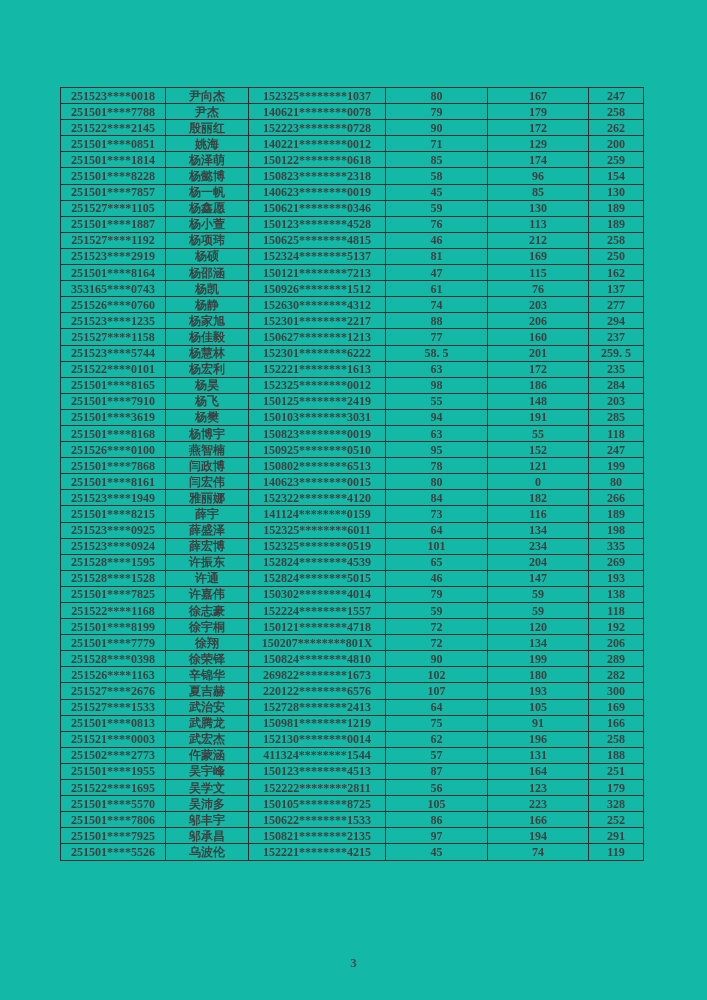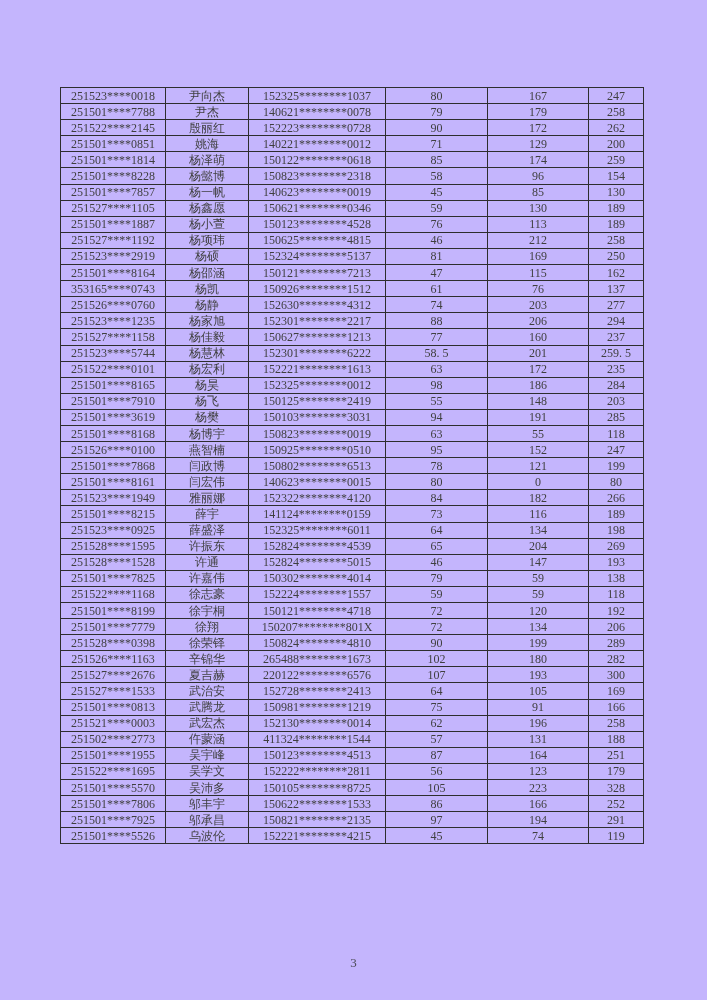--- a/index.html
+++ b/index.html
@@ -11,21 +11,22 @@
     width: 707px;
     height: 1000px;
     position: relative;
     font-family: "Liberation Serif", "DejaVu Serif", serif;
     color: #3f3f3f;
     overflow: hidden;
   }
   .sheet {
     position: absolute;
     inset: 0;
-    background: #c4b5fd;
+    background: #14b8a6;
+    font-weight: bold;
   }
   table.score-table {
     position: absolute;
     left: 60px;
     top: 87px;
     width: 583px;
     border-collapse: collapse;
     table-layout: fixed;
   }
   table.score-table td {
@@ -289,20 +290,28 @@
         </tr>
         <tr>
           <td>251523****0925</td>
           <td>薛盛泽</td>
           <td>152325********6011</td>
           <td>64</td>
           <td>134</td>
           <td>198</td>
         </tr>
         <tr>
+          <td>251523****0924</td>
+          <td>薛宏博</td>
+          <td>152325********0519</td>
+          <td>101</td>
+          <td>234</td>
+          <td>335</td>
+        </tr>
+        <tr>
           <td>251528****1595</td>
           <td>许振东</td>
           <td>152824********4539</td>
           <td>65</td>
           <td>204</td>
           <td>269</td>
         </tr>
         <tr>
           <td>251528****1528</td>
           <td>许通</td>
@@ -347,21 +356,21 @@
           <td>251528****0398</td>
           <td>徐荣铎</td>
           <td>150824********4810</td>
           <td>90</td>
           <td>199</td>
           <td>289</td>
         </tr>
         <tr>
           <td>251526****1163</td>
           <td>辛锦华</td>
-          <td>265488********1673</td>
+          <td>269822********1673</td>
           <td>102</td>
           <td>180</td>
           <td>282</td>
         </tr>
         <tr>
           <td>251527****2676</td>
           <td>夏吉赫</td>
           <td>220122********6576</td>
           <td>107</td>
           <td>193</td>

